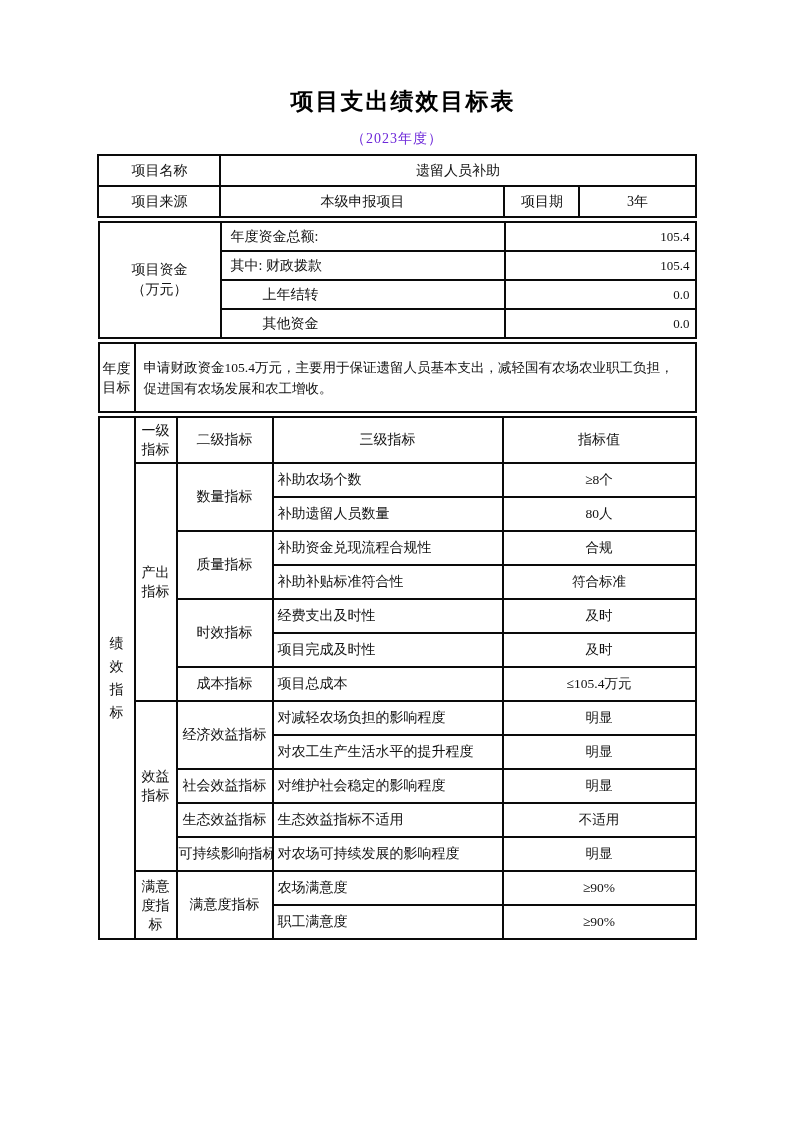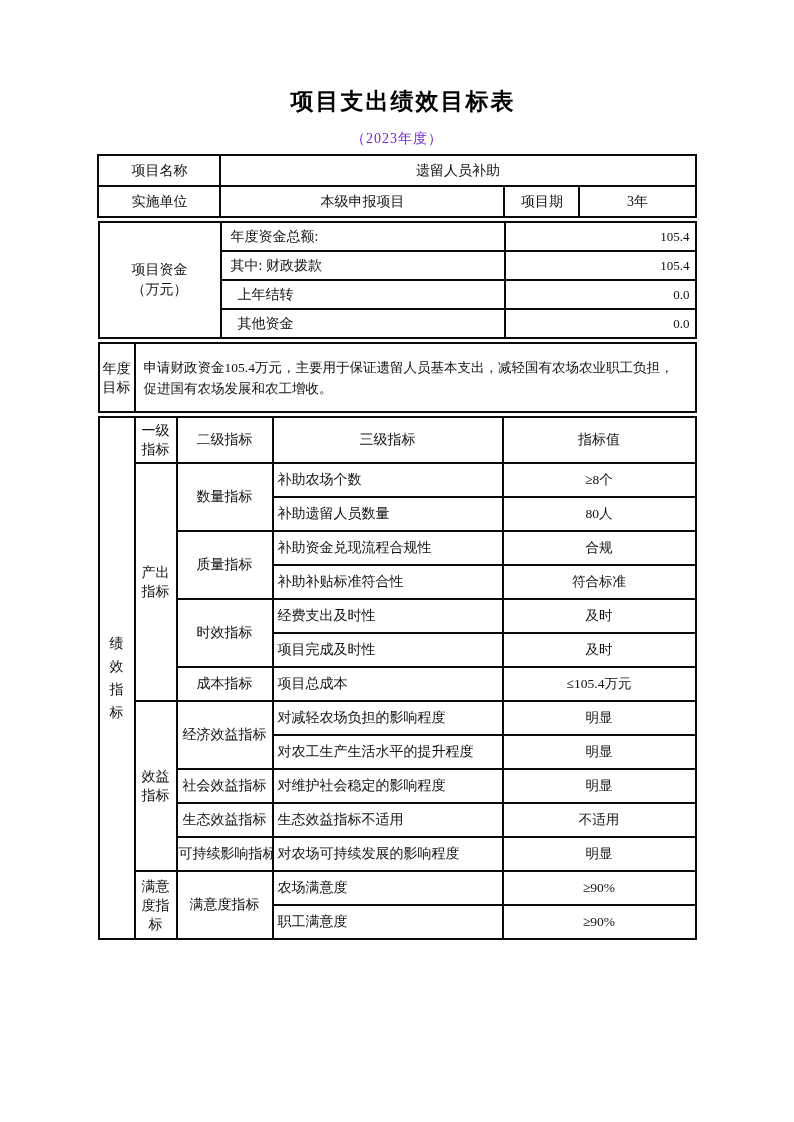--- a/index.html
+++ b/index.html
@@ -26,21 +26,21 @@
     border:2px solid #0a0a0a;
     font-size:14px;color:#111;
     text-align:center;vertical-align:middle;
     padding:0 3px;overflow:hidden;
   }
   
   .t-info td{height:29px;text-align:center;}
   
   .t-fund td{height:27px;}
   .t-fund td.fname{text-align:left;padding-left:9px;}
-  .t-fund td.fname.indent{padding-left:16px;}
+  .t-fund td.fname.indent{padding-left:41px;}
   .t-fund td.fval{text-align:right;padding-right:5px;font-size:13px;}
   .fund-label div{line-height:20px;}
   
   .t-goal td.goal-label{width:36px;padding:0 2px;line-height:19px;}
   .t-goal td.goal-text{
     text-align:left;padding:9px 8px;line-height:21px;height:49px;font-size:13.5px;
   }
   
   .t-ind td{height:32px;}
   .t-ind td.hd{height:44px;}
@@ -65,21 +65,21 @@
         <col style="width:284px">
         <col style="width:75px">
         <col style="width:116px">
       </colgroup>
     <tbody>
         <tr>
       <td>项目名称</td>
       <td colspan="3">遗留人员补助</td>
     </tr>
     <tr>
-      <td>实施单位</td>
+      <td>项目来源</td>
       <td>本级申报项目</td>
       <td>项目期</td>
       <td>3年</td>
     </tr>
   </tbody>
     </table>
 
   <table class="t-fund">
     <colgroup>
         <col style="width:122px">

